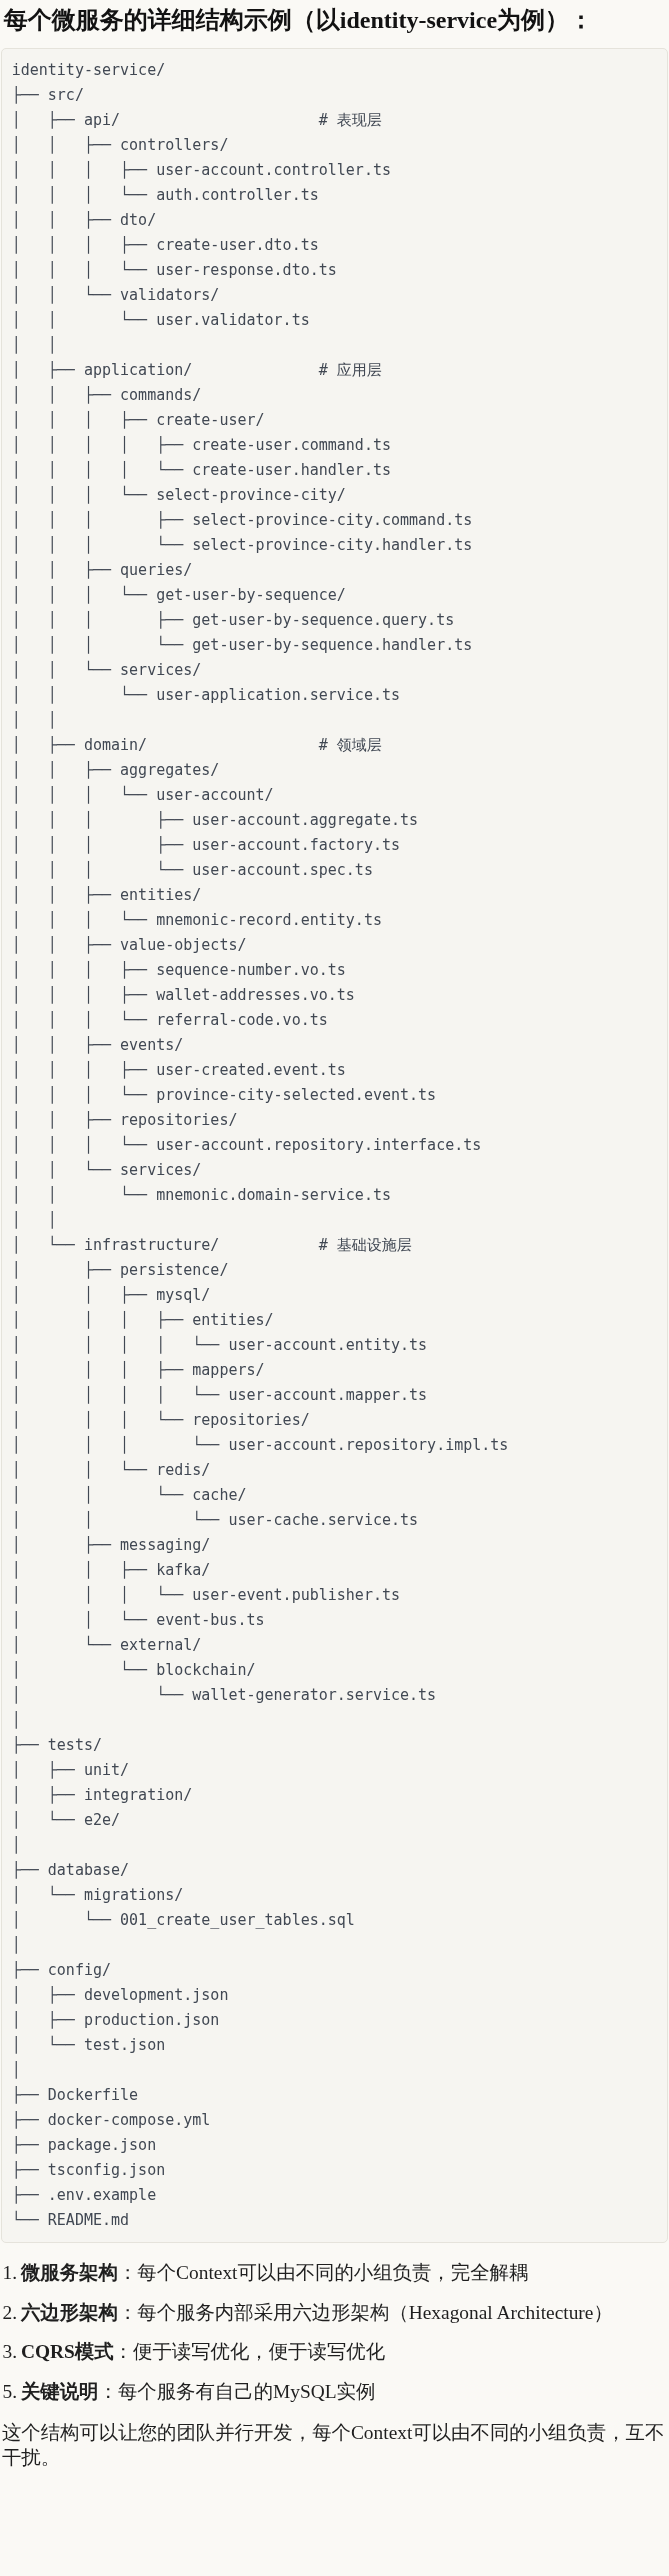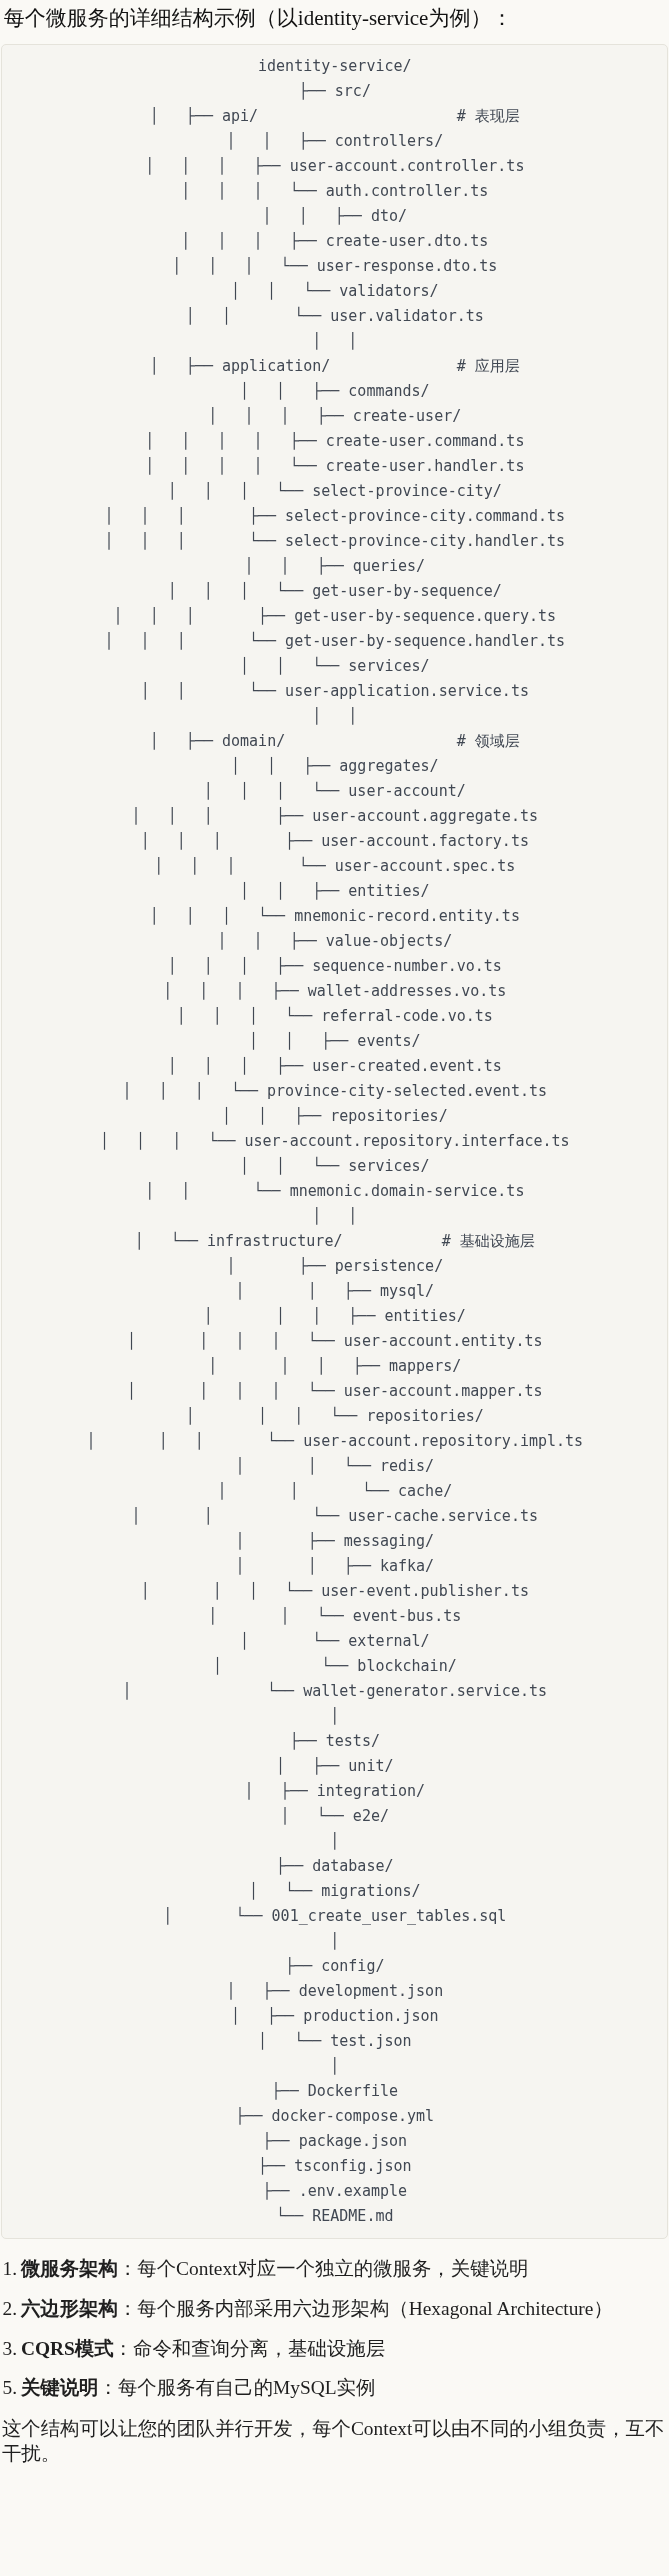--- a/index.html
+++ b/index.html
@@ -6,42 +6,41 @@
   body {
     width: 669px;
     background: #FAF9F5;
     color: #1F1F1F;
     font-family: "Liberation Serif", serif;
     -webkit-font-smoothing: antialiased;
   }
   .doc { padding: 5px 1.3px 15px 1.3px; }
 
   .title {
-    font-size: 21px;
-    font-weight: 400;
+    font-size: 24px;
+    font-weight: 700;
     line-height: 1.3;
     color: #121212;
     margin: 0 0 12px 0;
     padding-left: 2.5px;
   }
 
   .code-block {
     box-sizing: border-box;
     margin: 0;
     background: #F6F5F1;
     border: 0.6px solid #E5E3DB;
     border-radius: 5px;
     padding: 8.8px 8.8px 8.8px 9.4px;
     font-family: "DejaVu Sans Mono", monospace;
     font-size: 15px;
     line-height: 25px;
     color: #414853;
     white-space: pre;
     overflow: hidden;
-    text-align: center;
   }
   .code-line { height: 25px; white-space: pre; }
 
   .notes-heading {
     font-size: 22px;
     font-weight: 700;
     color: #121212;
     margin: 22.5px 0 0 0;
     padding-left: 2.5px;
   }
@@ -67,22 +66,22 @@
 <body>
 
 <main class="doc">
 
   <h3 class="title">每个微服务的详细结构示例（以identity-service为例）：</h3>
 
   <pre class="code-block"><code><div class="code-line">identity-service/</div><div class="code-line">├── src/</div><div class="code-line">│   ├── api/                      # 表现层</div><div class="code-line">│   │   ├── controllers/</div><div class="code-line">│   │   │   ├── user-account.controller.ts</div><div class="code-line">│   │   │   └── auth.controller.ts</div><div class="code-line">│   │   ├── dto/</div><div class="code-line">│   │   │   ├── create-user.dto.ts</div><div class="code-line">│   │   │   └── user-response.dto.ts</div><div class="code-line">│   │   └── validators/</div><div class="code-line">│   │       └── user.validator.ts</div><div class="code-line">│   │</div><div class="code-line">│   ├── application/              # 应用层</div><div class="code-line">│   │   ├── commands/</div><div class="code-line">│   │   │   ├── create-user/</div><div class="code-line">│   │   │   │   ├── create-user.command.ts</div><div class="code-line">│   │   │   │   └── create-user.handler.ts</div><div class="code-line">│   │   │   └── select-province-city/</div><div class="code-line">│   │   │       ├── select-province-city.command.ts</div><div class="code-line">│   │   │       └── select-province-city.handler.ts</div><div class="code-line">│   │   ├── queries/</div><div class="code-line">│   │   │   └── get-user-by-sequence/</div><div class="code-line">│   │   │       ├── get-user-by-sequence.query.ts</div><div class="code-line">│   │   │       └── get-user-by-sequence.handler.ts</div><div class="code-line">│   │   └── services/</div><div class="code-line">│   │       └── user-application.service.ts</div><div class="code-line">│   │</div><div class="code-line">│   ├── domain/                   # 领域层</div><div class="code-line">│   │   ├── aggregates/</div><div class="code-line">│   │   │   └── user-account/</div><div class="code-line">│   │   │       ├── user-account.aggregate.ts</div><div class="code-line">│   │   │       ├── user-account.factory.ts</div><div class="code-line">│   │   │       └── user-account.spec.ts</div><div class="code-line">│   │   ├── entities/</div><div class="code-line">│   │   │   └── mnemonic-record.entity.ts</div><div class="code-line">│   │   ├── value-objects/</div><div class="code-line">│   │   │   ├── sequence-number.vo.ts</div><div class="code-line">│   │   │   ├── wallet-addresses.vo.ts</div><div class="code-line">│   │   │   └── referral-code.vo.ts</div><div class="code-line">│   │   ├── events/</div><div class="code-line">│   │   │   ├── user-created.event.ts</div><div class="code-line">│   │   │   └── province-city-selected.event.ts</div><div class="code-line">│   │   ├── repositories/</div><div class="code-line">│   │   │   └── user-account.repository.interface.ts</div><div class="code-line">│   │   └── services/</div><div class="code-line">│   │       └── mnemonic.domain-service.ts</div><div class="code-line">│   │</div><div class="code-line">│   └── infrastructure/           # 基础设施层</div><div class="code-line">│       ├── persistence/</div><div class="code-line">│       │   ├── mysql/</div><div class="code-line">│       │   │   ├── entities/</div><div class="code-line">│       │   │   │   └── user-account.entity.ts</div><div class="code-line">│       │   │   ├── mappers/</div><div class="code-line">│       │   │   │   └── user-account.mapper.ts</div><div class="code-line">│       │   │   └── repositories/</div><div class="code-line">│       │   │       └── user-account.repository.impl.ts</div><div class="code-line">│       │   └── redis/</div><div class="code-line">│       │       └── cache/</div><div class="code-line">│       │           └── user-cache.service.ts</div><div class="code-line">│       ├── messaging/</div><div class="code-line">│       │   ├── kafka/</div><div class="code-line">│       │   │   └── user-event.publisher.ts</div><div class="code-line">│       │   └── event-bus.ts</div><div class="code-line">│       └── external/</div><div class="code-line">│           └── blockchain/</div><div class="code-line">│               └── wallet-generator.service.ts</div><div class="code-line">│</div><div class="code-line">├── tests/</div><div class="code-line">│   ├── unit/</div><div class="code-line">│   ├── integration/</div><div class="code-line">│   └── e2e/</div><div class="code-line">│</div><div class="code-line">├── database/</div><div class="code-line">│   └── migrations/</div><div class="code-line">│       └── 001_create_user_tables.sql</div><div class="code-line">│</div><div class="code-line">├── config/</div><div class="code-line">│   ├── development.json</div><div class="code-line">│   ├── production.json</div><div class="code-line">│   └── test.json</div><div class="code-line">│</div><div class="code-line">├── Dockerfile</div><div class="code-line">├── docker-compose.yml</div><div class="code-line">├── package.json</div><div class="code-line">├── tsconfig.json</div><div class="code-line">├── .env.example</div><div class="code-line">└── README.md</div></code></pre>
 
 
   <ol class="notes-list">
-      <li class="note-item"><span class="note-num">1.</span><strong class="note-label">微服务架构</strong><span class="note-text">：每个Context对应一个独立的微服务，关键说明</span></li>
+      <li class="note-item"><span class="note-num">1.</span><strong class="note-label">微服务架构</strong><span class="note-text">：每个Context可以由不同的小组负责，完全解耦</span></li>
       <li class="note-item"><span class="note-num">2.</span><strong class="note-label">六边形架构</strong><span class="note-text">：每个服务内部采用六边形架构（Hexagonal Architecture）</span></li>
-      <li class="note-item"><span class="note-num">3.</span><strong class="note-label">CQRS模式</strong><span class="note-text">：命令和查询分离，基础设施层</span></li>
+      <li class="note-item"><span class="note-num">3.</span><strong class="note-label">CQRS模式</strong><span class="note-text">：便于读写优化，便于读写优化</span></li>
       <li class="note-item"><span class="note-num">5.</span><strong class="note-label">关键说明</strong><span class="note-text">：每个服务有自己的MySQL实例</span></li>
     </ol>
 
   <p class="closing">这个结构可以让您的团队并行开发，每个Context可以由不同的小组负责，互不干扰。</p>
 
 </main>
 
 
 </body></html>

